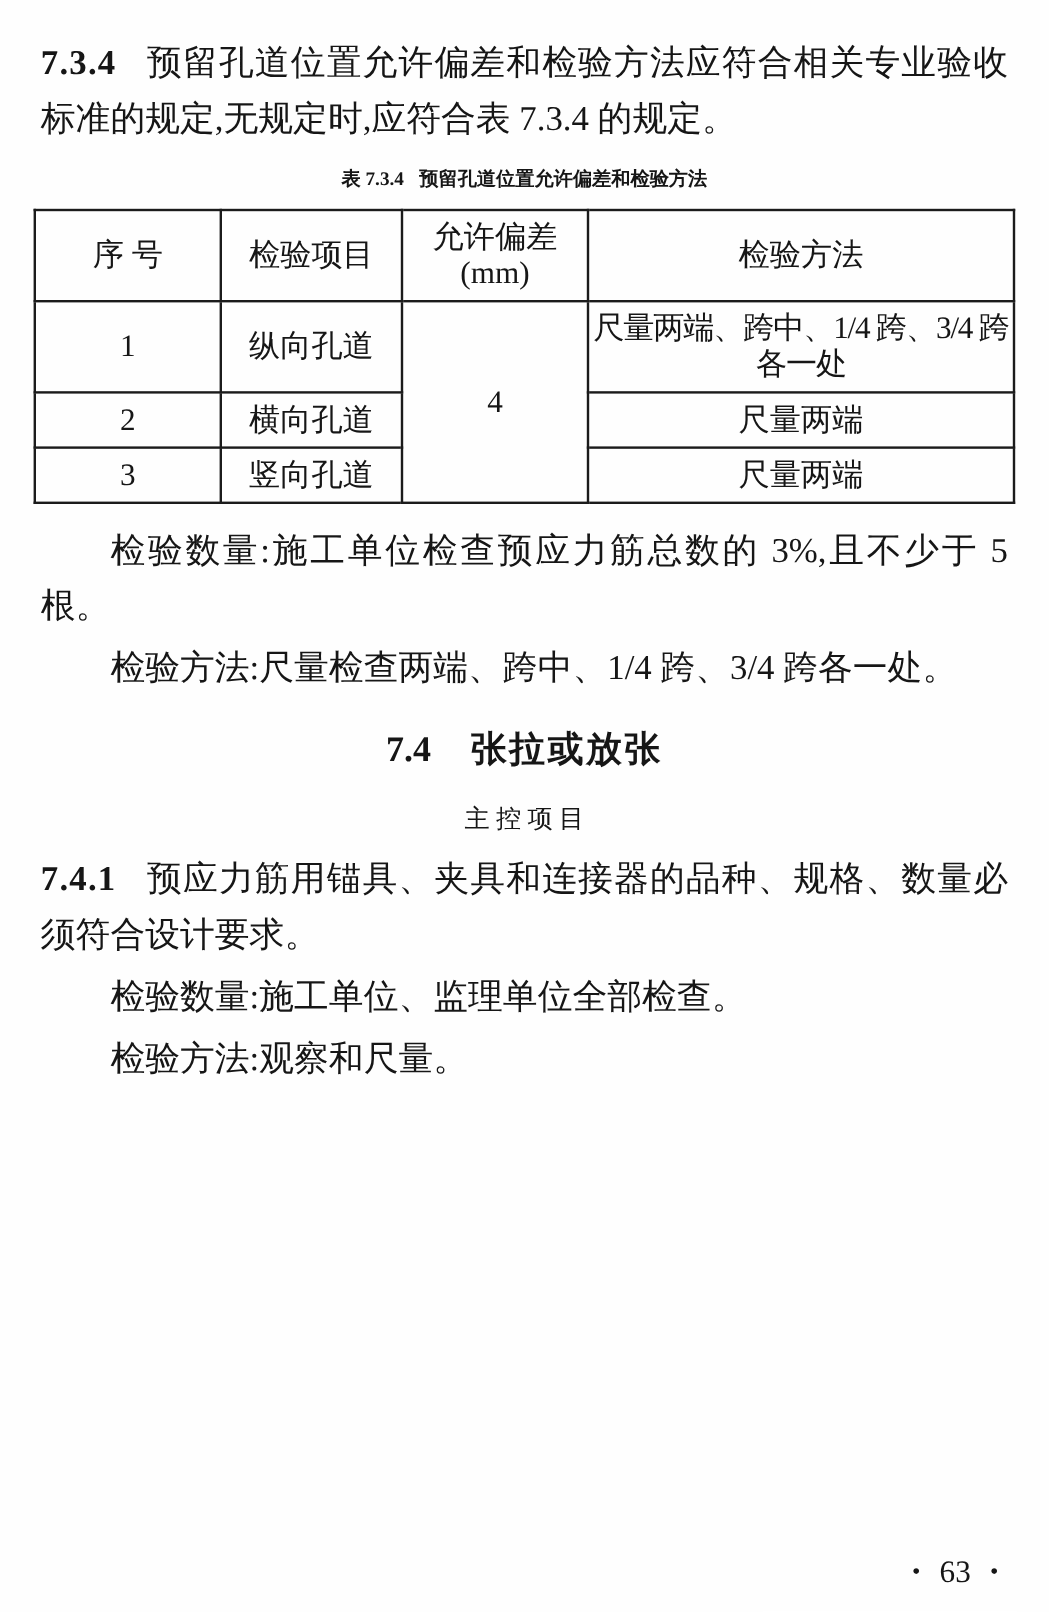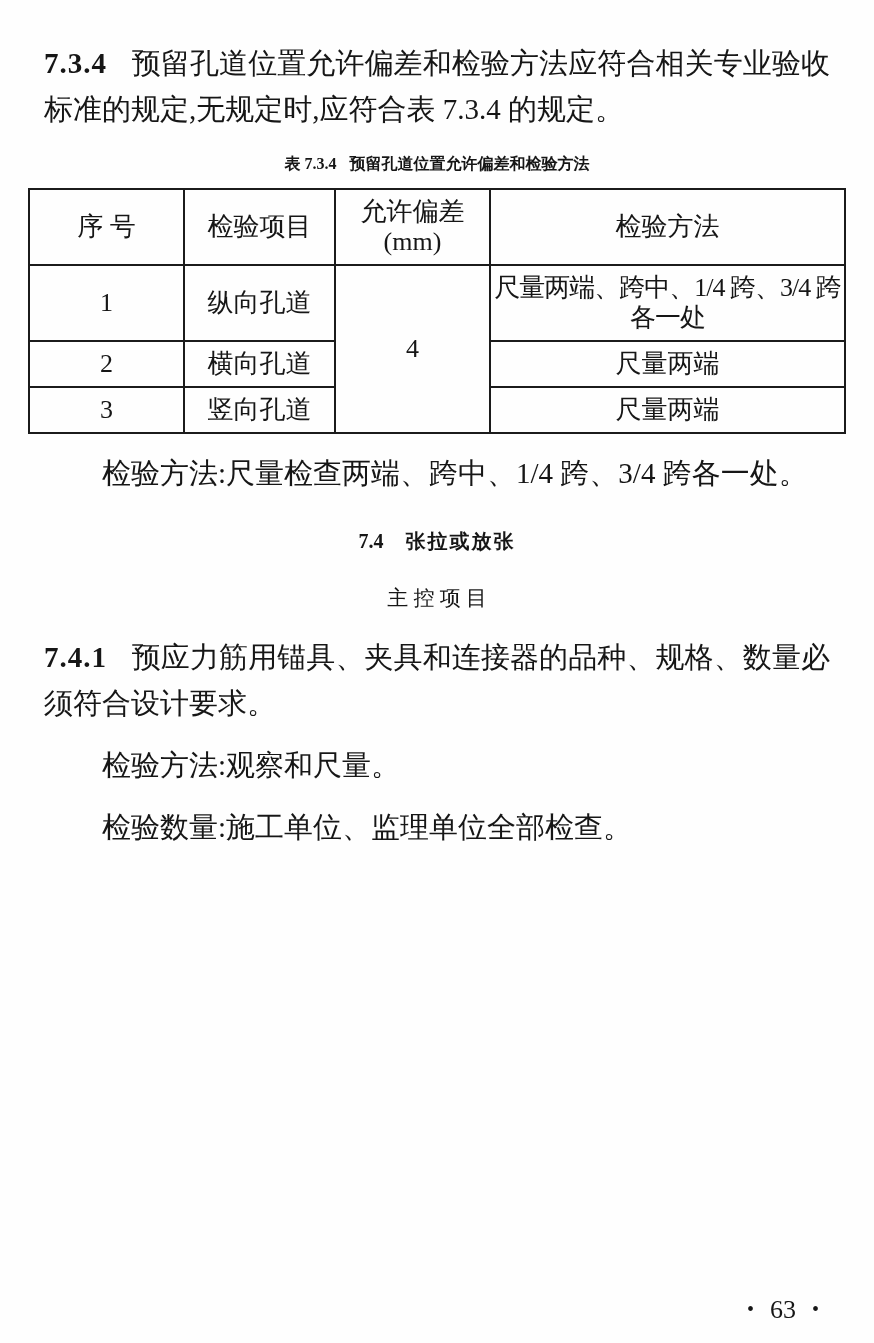--- a/index.html
+++ b/index.html
@@ -14,21 +14,21 @@
     box-sizing: border-box;
     padding: 24px 28px 0 28px;
     background: #fefefe;
     color: #161616;
     font-family: "Liberation Serif", "DejaVu Serif", serif;
     font-size: 29px;
     line-height: 46px;
     text-align: justify;
     overflow: hidden;
   }
-  p { margin: 16px; }
+  p { margin: 6px; }
   .clause-num {
     font-weight: bold;
     margin-right: 0.85em;
     letter-spacing: 1px;
   }
   .indent { text-indent: 2em; }
 
   .table-caption {
     text-align: center;
     font-weight: bold;
@@ -62,36 +62,36 @@
   td.method-long {
     font-size: 24px;
     letter-spacing: -1px;
     padding-left: 0;
     padding-right: 0;
   }
 
   .section-heading {
     text-align: center;
     font-weight: bold;
-    font-size: 20px;
+    font-size: 30px;
     line-height: 42px;
     margin: 24px 0 16px 0;
   }
   .section-heading .section-title { margin-left: 1.1em; letter-spacing: 2px; }
 
   .subtitle {
     text-align: center;
     font-size: 21px;
     line-height: 40px;
     margin: 0 0 8px 0;
   }
 
   .page-number {
     position: absolute;
-    right: 55px;
+    right: 42px;
     bottom: 18px;
     font-size: 26px;
     line-height: 30px;
     text-align: right;
     white-space: nowrap;
   }
   .page-number .bullet {
     font-size: 20px;
     vertical-align: 2px;
   }
@@ -139,32 +139,33 @@
       </tr>
       <tr>
         <td>3</td>
         <td>竖向孔道</td>
         <td>尺量两端</td>
       </tr>
     </tbody>
   </table>
 
 
+  <p class="indent">检验数量:施工单位检查预应力筋总数的 3%,且不少于 5 根。</p>
   <p class="indent">检验方法:尺量检查两端、跨中、1/4 跨、3/4 跨各一处。</p>
 
   <div class="section-heading">
     <span class="section-label">7.4</span><span class="section-title">张拉或放张</span>
   </div>
 
   <div class="subtitle">主 控 项 目</div>
 
   <p class="clause">
     <span class="clause-num">7.4.1</span><span>预应力筋用锚具、夹具和连接器的品种、规格、数量必须符合设计要求。</span>
   </p>
+  <p class="indent">检验数量:施工单位、监理单位全部检查。</p>
   <p class="indent">检验方法:观察和尺量。</p>
-  <p class="indent">检验数量:施工单位、监理单位全部检查。</p>
 
 
   <div class="page-number">
     <span class="bullet">•</span><span class="num">63</span><span class="bullet">•</span>
   </div>
 
 </div>
 
 </body></html>

